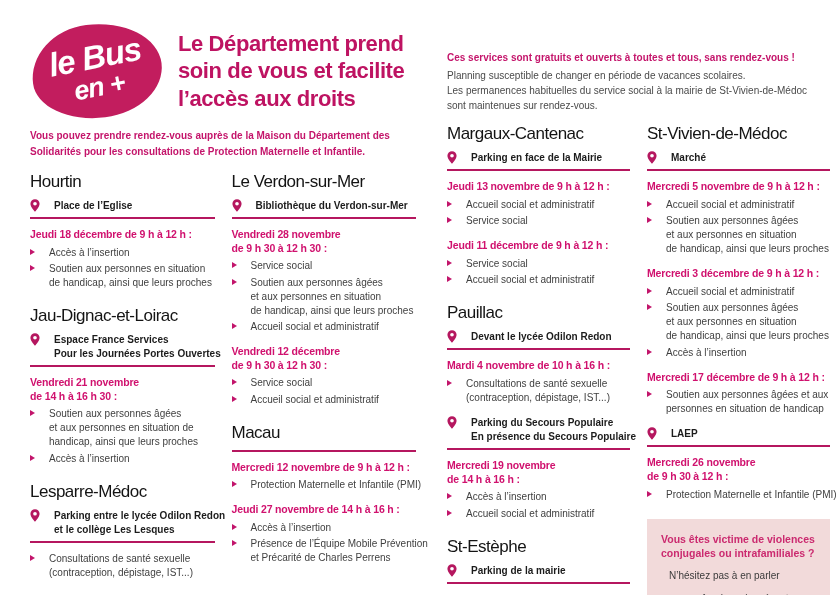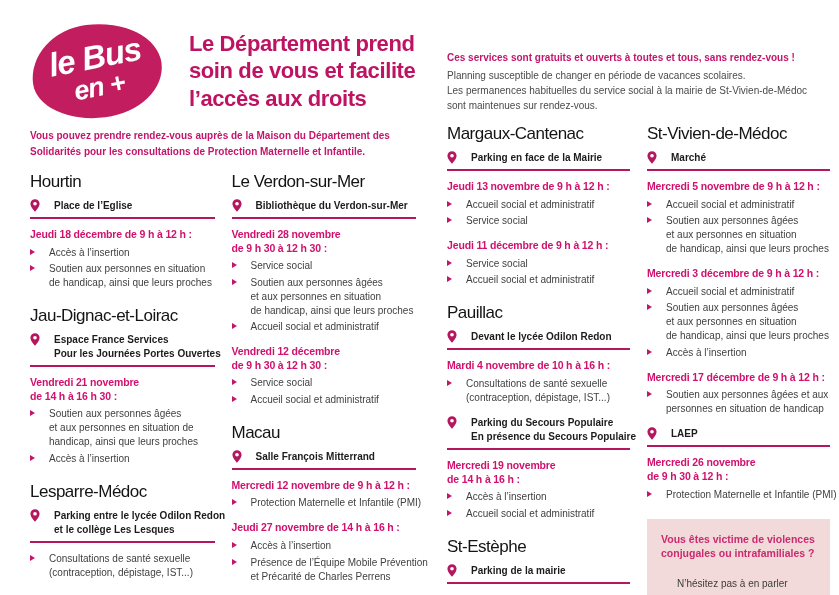--- a/index.html
+++ b/index.html
@@ -18,21 +18,21 @@
   .logo-blob{
     position:absolute;left:2px;top:0;width:130px;height:94px;
     background:#c21d5e;
     border-radius:46% 54% 48% 52% / 55% 50% 50% 45%;
     transform:rotate(-7deg);
     display:flex;flex-direction:column;align-items:center;justify-content:center;
     color:#fff;font-weight:bold;font-style:italic;
   }
   .logo-l1{font-size:33px;line-height:0.95;transform:rotate(-4deg);letter-spacing:-1px;}
   .logo-l2{font-size:27px;line-height:1;transform:rotate(-4deg);margin-top:2px;letter-spacing:-1px;}
-  .main-title{position:absolute;left:159px;top:6px;margin:0;
+  .main-title{position:absolute;left:148px;top:6px;margin:0;
     font-size:22px;line-height:1.24;letter-spacing:-0.4px;
     color:#be1362;font-weight:bold;}
   .main-title span{display:block;}
   .intro{margin:4px 17px 0 0;font-size:10px;font-weight:bold;color:#c4156b;
     line-height:1.55;width:360px;}
 
   
   .notice{margin-top:26px;}
   .notice-bold{margin:0 0 3px 0;font-size:10px;font-weight:bold;color:#c4156b;line-height:1.5;}
   .notice-line{margin:0;font-size:10px;color:#4a4a4a;line-height:1.5;}
@@ -59,21 +59,21 @@
   .item{display:flex;gap:14px;margin:2.5px 0;}
   .tri{flex:none;display:inline-block;width:0;height:0;margin-top:3px;
     border-left:5px solid #c2156b;border-top:3.5px solid transparent;border-bottom:3.5px solid transparent;}
   .item-text{font-size:10px;color:#3f3f3f;line-height:1.4;}
   .item-text div{white-space:nowrap;}
 
   
   .help-box{position:relative;background:#f2dada;margin-top:16px;
     padding:13px 12px 14px 14px;}
   .help-title{margin:0 0 4px 0;font-size:10.5px;font-weight:bold;color:#cb2a6f;line-height:1.4;}
-  .help-line{margin:16px;font-size:10px;color:#3c3c3c;line-height:1.45;}
+  .help-line{margin:8px;font-size:10px;color:#3c3c3c;line-height:1.45;}
 </style>
 </head>
 <body>
 
 <div class="page">
 
   <div class="half half-left">
     <div class="header-left">
       <div class="logo-blob">
         <div class="logo-l1">le Bus</div>
@@ -235,28 +235,20 @@
                 <span class="tri"></span>
                 <div class="item-text">
                   <div>Accueil social et administratif</div>
                 </div>
               </div>
             </div>
           </section>
           <section class="section">
             <h2 class="city">Macau</h2>
             <div class="loc">
-              <div class="loc-row">
-                <svg class="loc-pin" width="10" height="13" viewBox="0 0 24 30">
-                  <path fill="#b5175f" d="M12 0C5.9 0 1 4.9 1 11c0 8 11 19 11 19s11-11 11-19C23 4.9 18.1 0 12 0zm0 15.2a4.4 4.4 0 1 1 0-8.8 4.4 4.4 0 0 1 0 8.8z"></path>
-                </svg>
-                <div class="loc-text">
-                  <div>Salle François Mitterrand</div>
-                </div>
-              </div>
               <div class="divider"></div>
             </div>
             <div class="event">
               <div class="date">
                 <div>Mercredi 12 novembre de 9 h à 12 h :</div>
               </div>
               <div class="item">
                 <span class="tri"></span>
                 <div class="item-text">
                   <div>Protection Maternelle et Infantile (PMI)</div>

